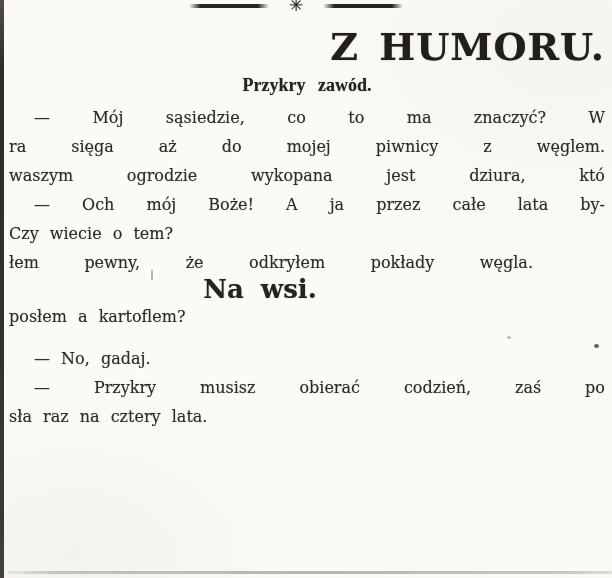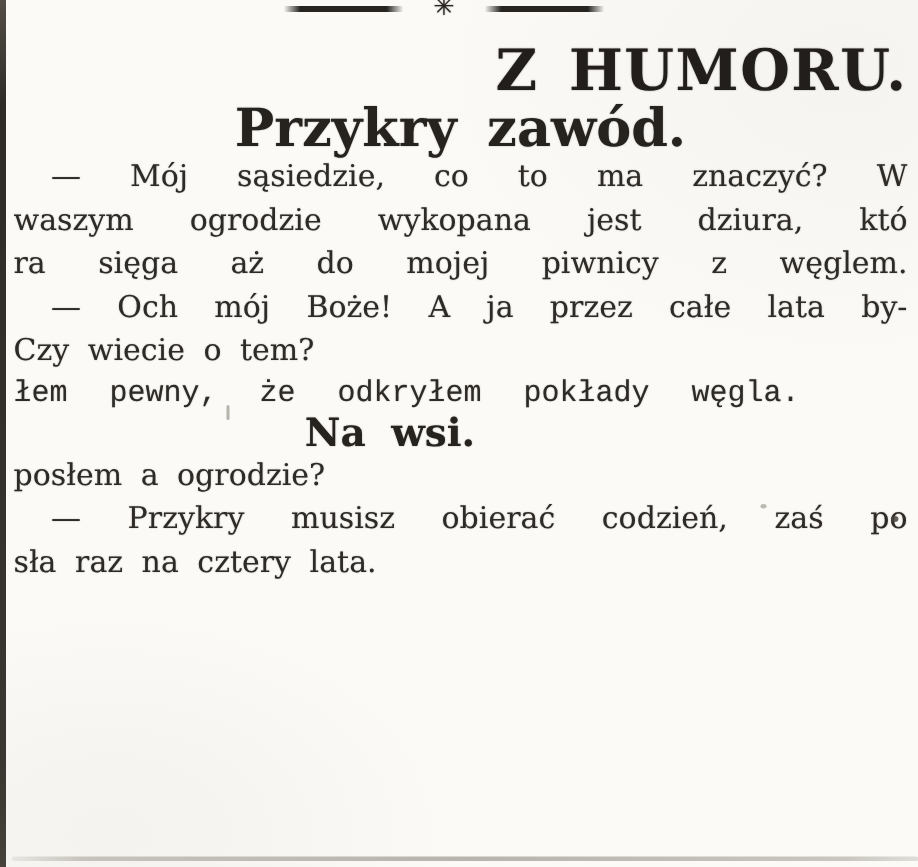--- a/index.html
+++ b/index.html
@@ -47,40 +47,40 @@
 
   .col { position: absolute; left: 9px; right: 7px; top: 0; }
 
   .t1 {
     font-size: 38px; line-height: 42px; font-weight: 700;
     text-align: right; letter-spacing: 1px; word-spacing: 6px;
     margin-top: 26px; color: #211e1b;
     text-shadow: 0 0 1px rgba(30,28,25,0.55);
   }
   .t2 {
-    font-size: 35px; line-height: 27px; font-weight: 700;
+    font-size: 18px; line-height: 27px; font-weight: 700;
     text-align: center; word-spacing: 8px; margin-top: 4px;
-    color: #26221e; text-shadow: 0 0 1px rgba(35,30,25,0.45);
+    color: #26221e; text-shadow: 0 0 1px rgba(35,30,25,0.45); font-family: Liberation Serif, serif;
   }
   .t3 {
     font-size: 26px; line-height: 25px; font-weight: 700;
     text-align: center; word-spacing: 8px;
     color: #26221e; text-shadow: 0 0 1px rgba(35,30,25,0.45);
   }
   .shift { position: relative; left: -47px; }
 
   .line {
-    font-size: 20px; line-height: 29px;
+    font-size: 16px; line-height: 29px;
     color: #2e2a25; word-spacing: 6px;
     text-shadow: 0 0 1px rgba(46,42,37,0.40);
     white-space: normal; overflow: hidden;
   }
   .ind { text-indent: 25px; }
   .j   { text-align: justify; text-align-last: justify; -moz-text-align-last: justify; }
-  .mr  { margin-right: 72px; font-family: Liberation Mono, monospace; }   
+  .mr  { margin-right: 72px; }   
   .gap { margin-top: 13px; }     
   .ps  { margin-top: 4px; }      
 
   
   .speck  { position: absolute; border-radius: 50%; }
   .speck1 { left: 594px; top: 344px; width: 5px; height: 4px; background: #4a453e; opacity: .85; }
   .speck2 { left: 507px; top: 336px; width: 4px; height: 3px; background: #8a857c; opacity: .55; }
   .speck3 { left: 151px; top: 270px; width: 2px; height: 10px; background: #9a958c; opacity: .7; border-radius: 1px; }
 </style>
 </head>
@@ -95,28 +95,29 @@
     <div class="star">✳</div>
     <div class="dash"></div>
   </div>
 
   <div class="col">
 
     <div class="t1">Z HUMORU.</div>
 
     <div class="t2">Przykry zawód.</div>
     <div class="line ind j ps">— Mój sąsiedzie, co to ma znaczyć? W</div>
+    <div class="line j">ra sięga aż do mojej piwnicy z węglem.</div>
     <div class="line j">waszym ogrodzie wykopana jest dziura, któ</div>
-    <div class="line j">ra sięga aż do mojej piwnicy z węglem.</div>
     <div class="line ind j">— Och mój Boże! A ja przez całe lata by-</div>
     <div class="line">Czy wiecie o tem?</div>
     <div class="line j mr">łem pewny, że odkryłem pokłady węgla.</div>
 
     <div class="t3 shift">Na wsi.</div>
-    <div class="line">posłem a ogrodzie?</div>
+    <div class="line">posłem a kartoflem?</div>
+    <div class="line ind gap">— No, gadaj.</div>
     <div class="line ind j">— Przykry musisz obierać codzień, zaś po</div>
     <div class="line">sła raz na cztery lata.</div>
 
   </div>
 
   <div class="speck speck1"></div>
   <div class="speck speck2"></div>
   <div class="speck speck3"></div>
 
   <div class="rule-bottom"></div>

